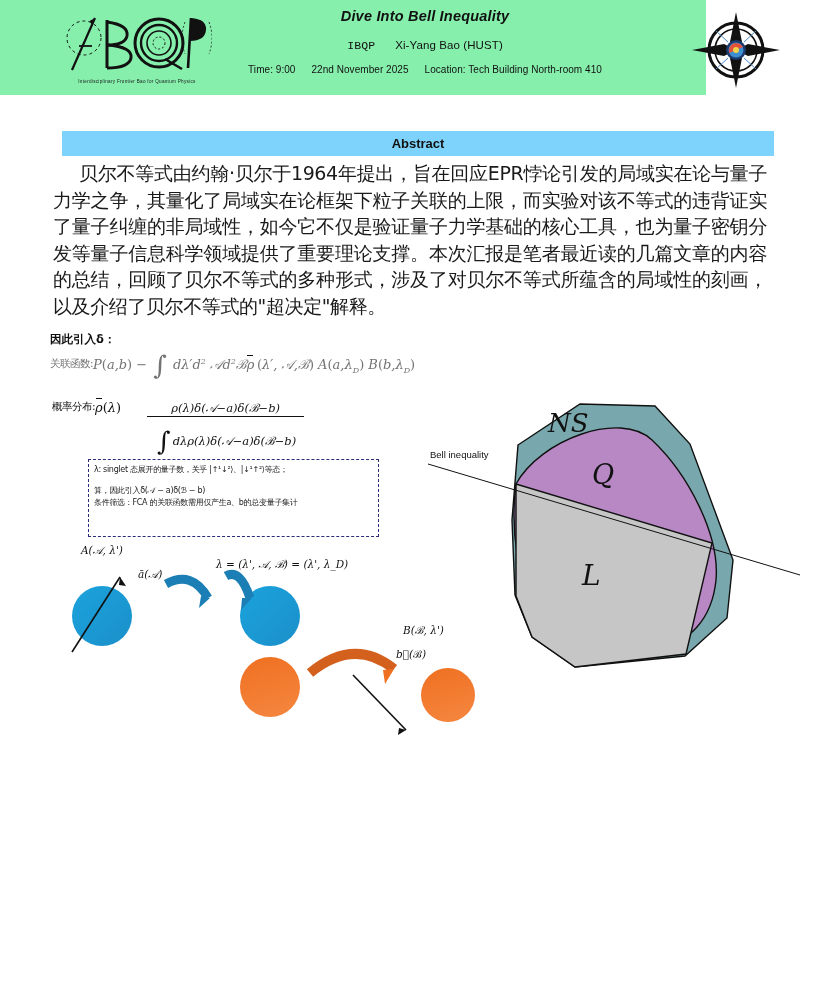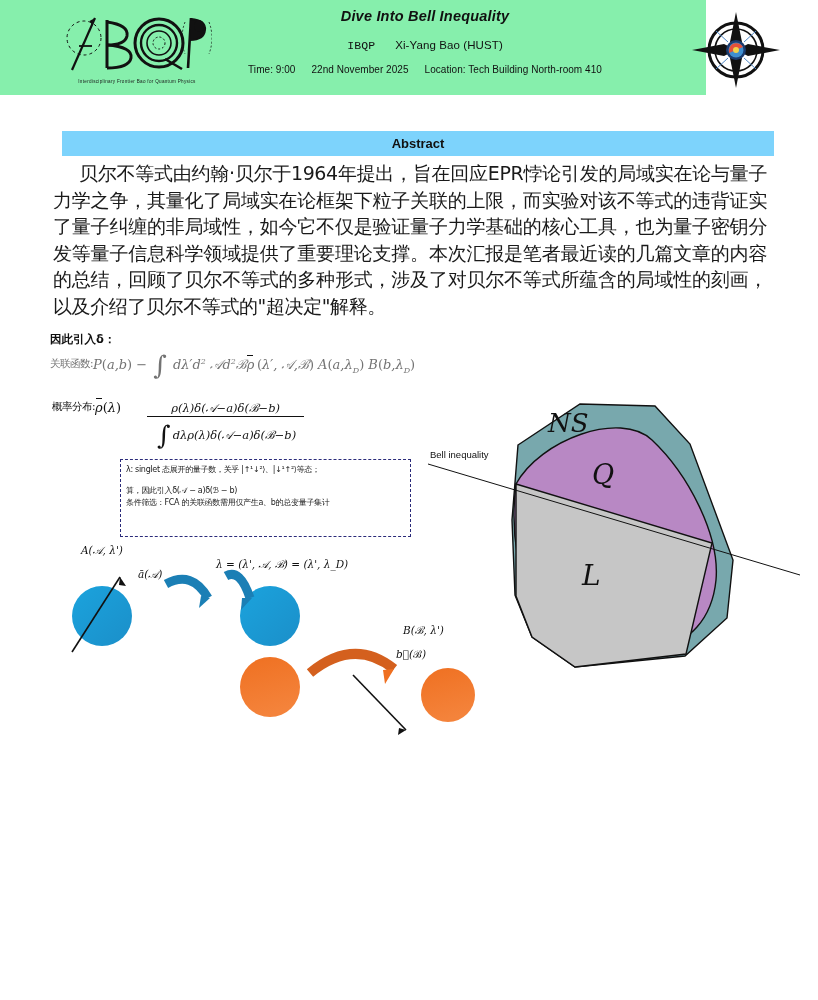--- a/index.html
+++ b/index.html
@@ -80,27 +80,27 @@
   .ov{position:relative;display:inline-block;}
   .ov::before{
     content:"";position:absolute;left:7%;right:12%;top:-2px;height:1px;background:#111;
   }
   .eq-row2{
     position:absolute;left:52px;top:400px;font-size:13px;color:#111;
     display:flex;align-items:flex-start;white-space:nowrap;
   }
   .frac{display:inline-block;text-align:center;vertical-align:middle;margin-left:26px;}
   .frac .num{padding:0 8px 1px;font-size:11.5px;}
-  .frac .den{padding:10px 8px 0;border-top:1.3px solid #111;font-size:11.5px;}
+  .frac .den{padding:16px 8px 0;border-top:1.3px solid #111;font-size:11.5px;}
 
   
   .note-box{
     position:absolute;left:88px;top:459px;width:291px;height:78px;
     border:1px dashed #2b2b7a;
-    box-sizing:border-box;padding:4px 5px;margin-left:32px;
+    box-sizing:border-box;padding:4px 5px;
   }
   .note-line{
     font-family:"DejaVu Sans",sans-serif;font-size:8px;line-height:12.5px;
     color:#1a1a1a;letter-spacing:-0.3px;white-space:nowrap;
   }
   .note-gap{height:8px;}
 
   
   .circ-diagram{position:absolute;left:48px;top:540px;width:460px;height:200px;}
   .lbl{

